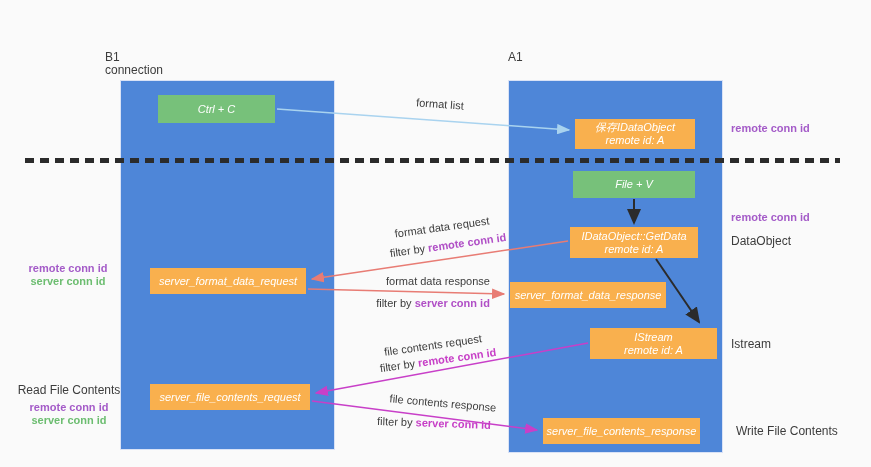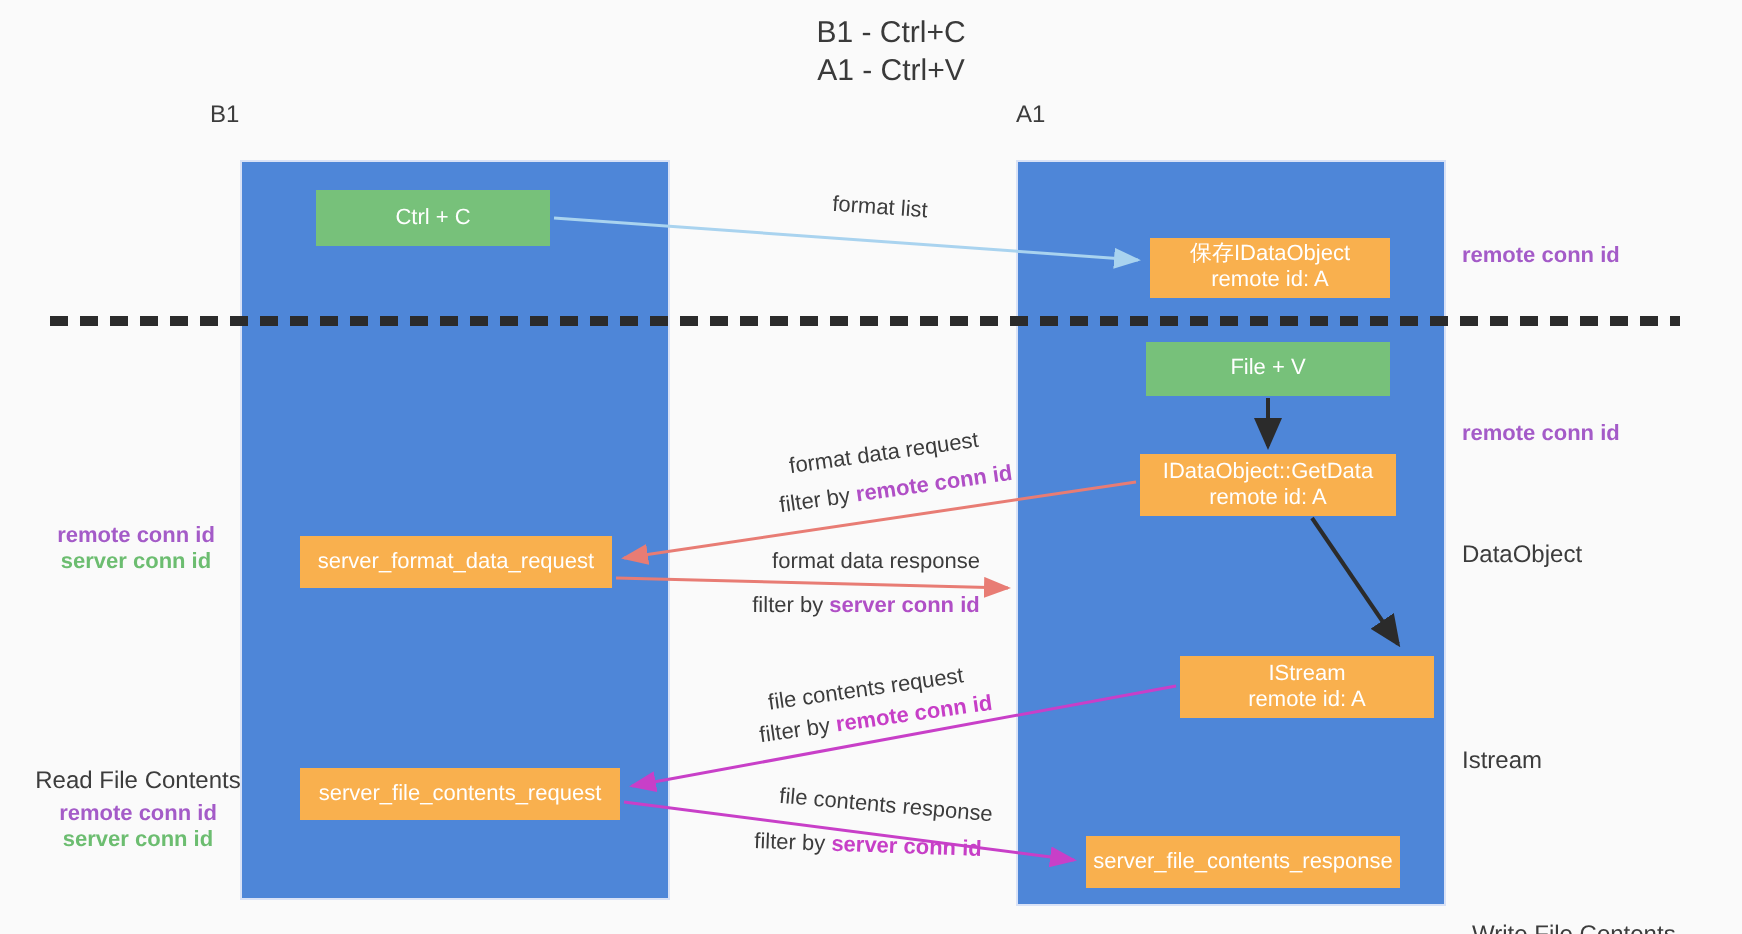--- a/index.html
+++ b/index.html
@@ -9,49 +9,46 @@
     font-family:"Liberation Sans", sans-serif;
     color:#3c3c3c;
   }
   .title { position:absolute; left:20px; right:0; top:7px; text-align:center;
            font-size:15px; line-height:19px; color:#3a3a3a; }
   .col-header { position:absolute; font-size:12px; line-height:13px; color:#3c3c3c; }
   .col { position:absolute; background:#4e86d8; border:1px solid #d9e2f6; box-sizing:border-box; }
   .dashes { position:absolute; left:25px; top:158px; width:815px; height:5px;
             background:repeating-linear-gradient(90deg,#2b2b2b 0 9px,transparent 9px 15px); }
   .node { position:absolute; display:flex; flex-direction:column; align-items:center;
-          justify-content:center; color:#fff; text-align:center; font-size:11px; line-height:13px; }
+          justify-content:center; color:#fff; text-align:center; font-size:11px; line-height:13px;font-style:italic; }
   .green  { background:#77c17a; }
   .orange { background:#f9b04e; }
   .node .ln { display:block; }
   .elabel { position:absolute; font-size:11px; text-align:center; white-space:nowrap; color:#3c3c3c; }
   .em-remote { font-weight:bold; color:#b04fc6; }
   .em-server-mid { font-weight:bold; color:#b04fc6; }
   .em-remote-file { font-weight:bold; color:#c73fc7; }
   .em-server-file { font-weight:bold; color:#c73fc7; }
   .legend { position:absolute; text-align:center; font-size:11px; line-height:13px; }
   .purple-txt { color:#a45bc8; font-weight:bold; }
   .green-txt  { color:#6cbd70; font-weight:bold; }
   .black-txt  { color:#3c3c3c; font-weight:normal; font-size:12px; }
   .rlabel { position:absolute; white-space:nowrap; font-size:11px; }
-  .rlabel.plain { font-size:12px; color:#3c3c3c; font-weight:normal;margin-top:36px; }
+  .rlabel.plain { font-size:12px; color:#3c3c3c; font-weight:normal; }
   svg.arrows { position:absolute; left:0; top:0; pointer-events:none; }
 </style>
 </head>
 <body>
 
 <div class="canvas">
 
-  <div class="title">
-    <div>B1 - Ctrl+C</div>
-    <div>A1 - Ctrl+V</div>
-  </div>
 
   <div class="col-header" style="left:105px; top:51px; width:215px;">
     <div>B1</div>
+    <div>connection</div>
   </div>
   <div class="col-header" style="left:508px; top:51px; width:215px;">
     <div>A1</div>
   </div>
 
   <div class="col" style="left:120px; top:80px; width:215px; height:370px;"></div>
   <div class="col" style="left:508px; top:80px; width:215px; height:373px;"></div>
 
   <div class="dashes"></div>
 
@@ -94,20 +91,23 @@
 
   <div class="node orange" style="left:570px; top:227px; width:128px; height:31px;">
     <span class="ln">IDataObject::GetData</span>
     <span class="ln">remote id: A</span>
   </div>
 
   <div class="node orange" style="left:150px; top:268px; width:156px; height:26px;">
     <span class="ln">server_format_data_request</span>
   </div>
 
+  <div class="node orange" style="left:510px; top:282px; width:156px; height:26px;">
+    <span class="ln">server_format_data_response</span>
+  </div>
 
   <div class="node orange" style="left:590px; top:328px; width:127px; height:31px;">
     <span class="ln">IStream</span>
     <span class="ln">remote id: A</span>
   </div>
 
   <div class="node orange" style="left:543px; top:418px; width:157px; height:26px;">
     <span class="ln">server_file_contents_response</span>
   </div>
 

